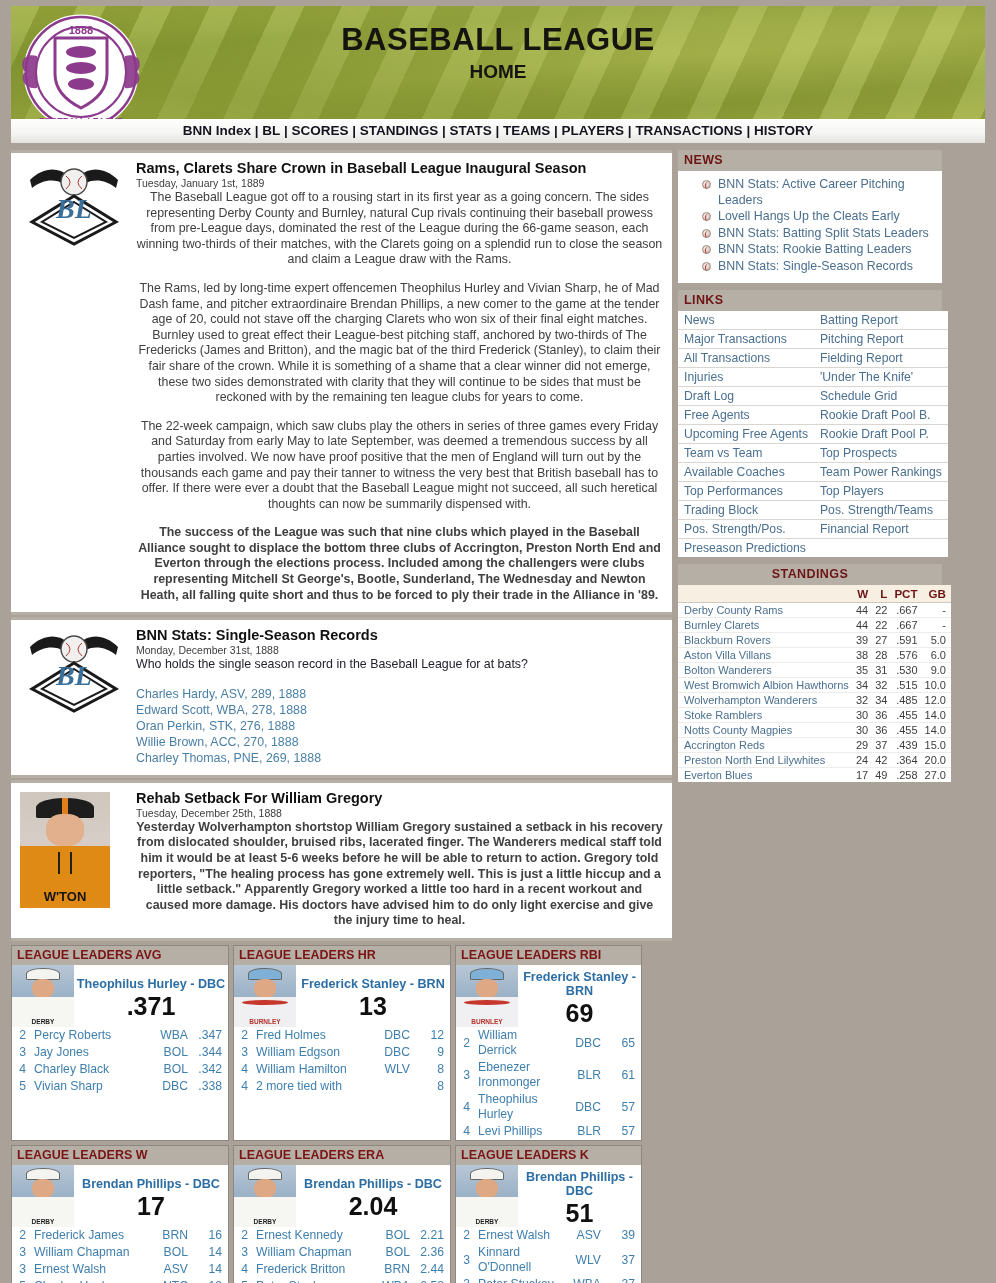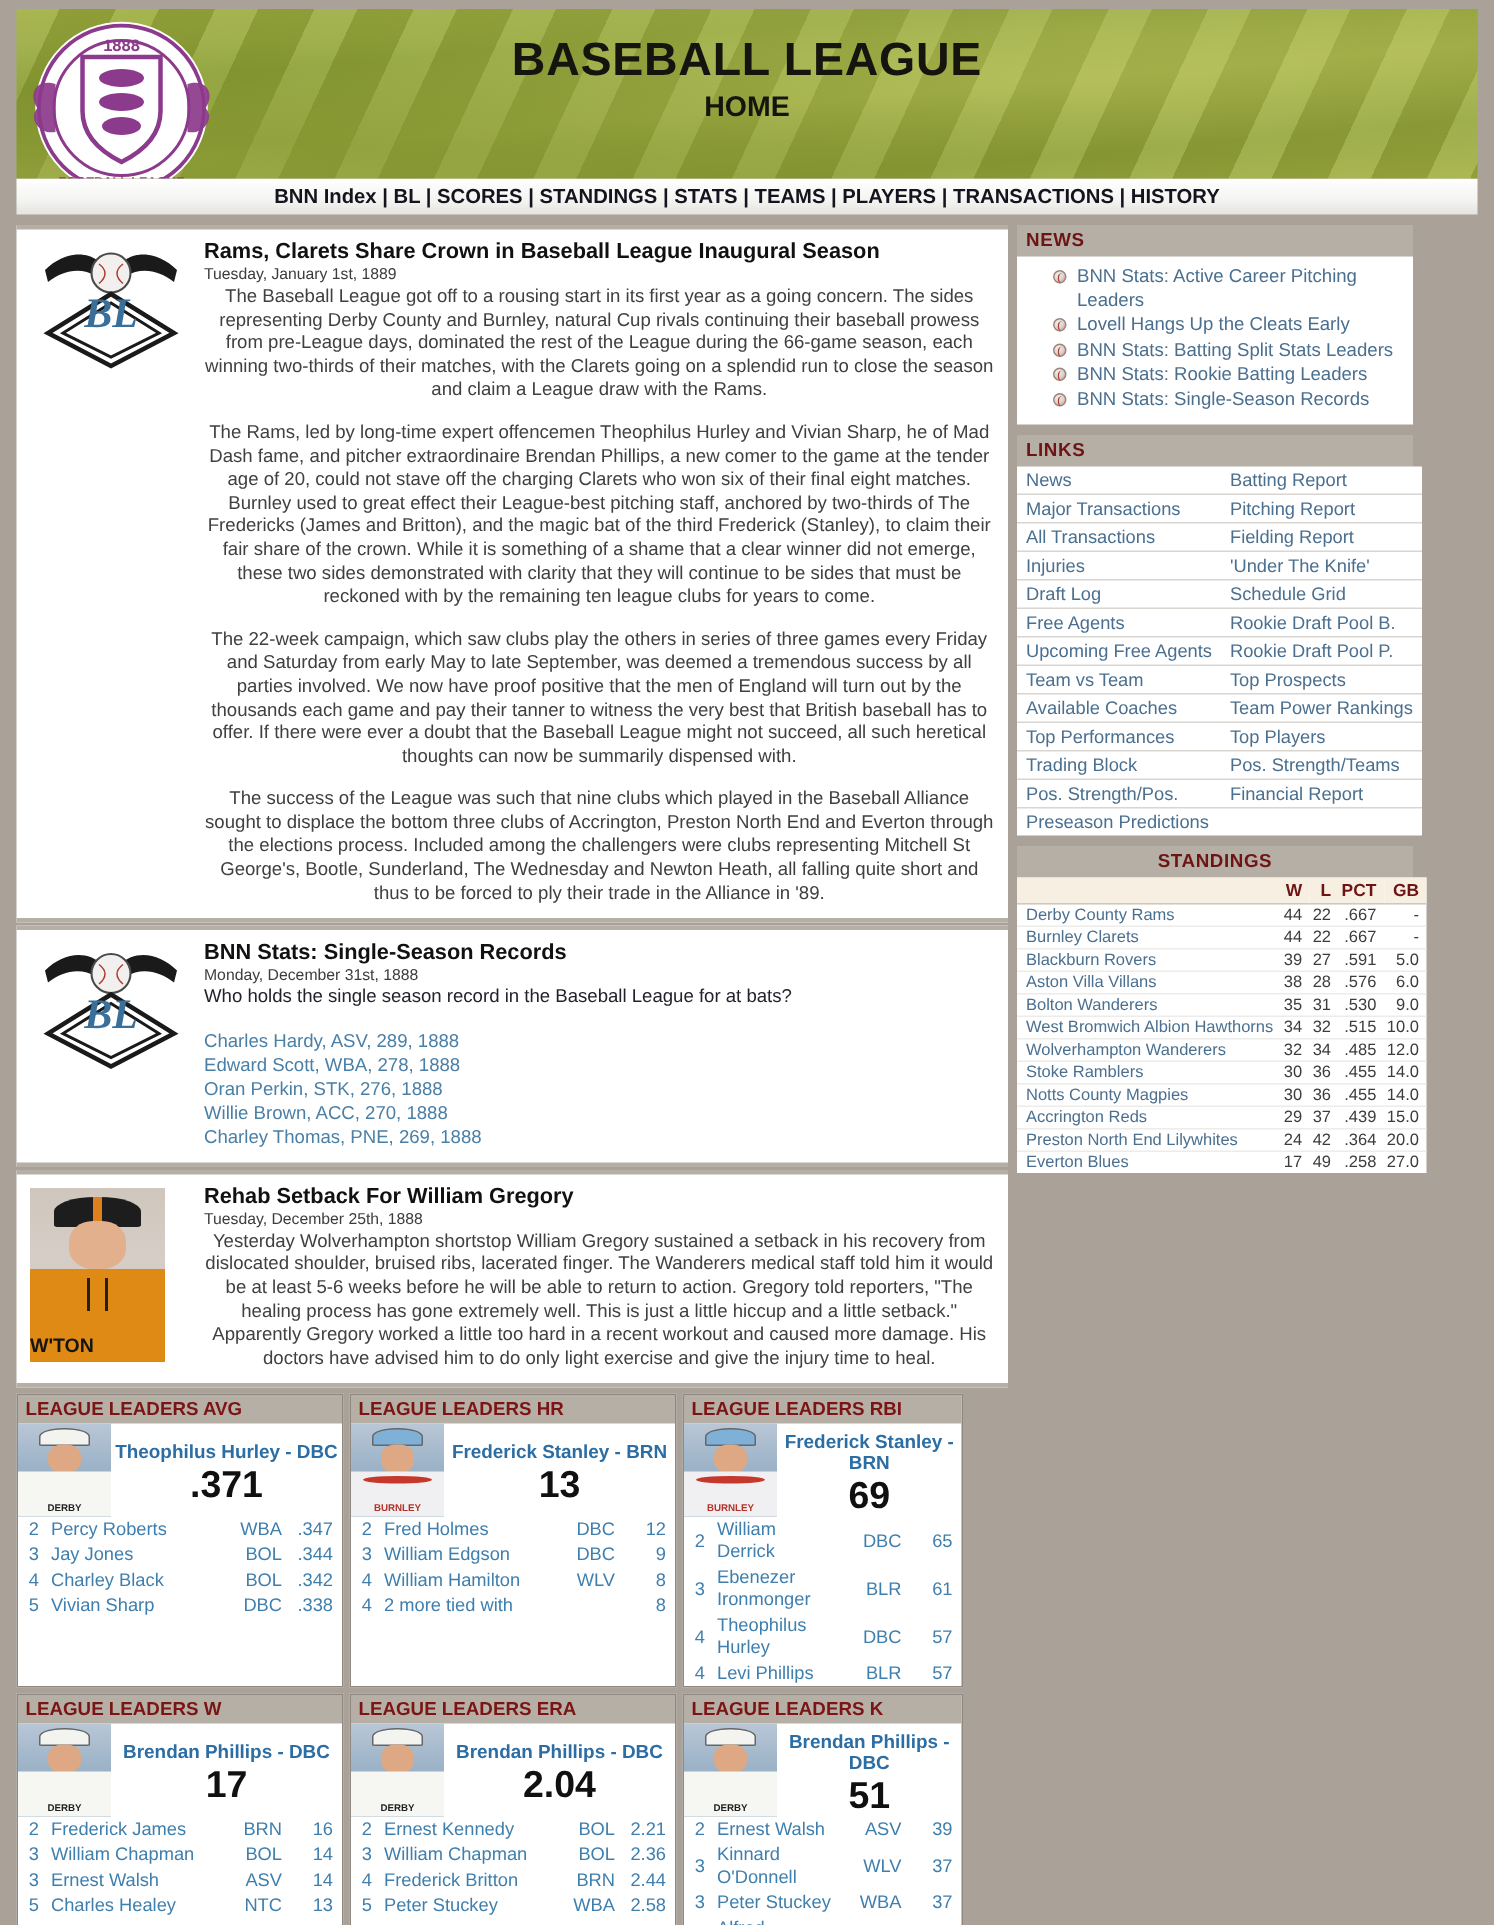--- a/index.html
+++ b/index.html
@@ -115,21 +115,21 @@
     color: #3c3c3c;
     margin-bottom: 1px;
   }
   .art-p {
     font-size: 12.4px;
     line-height: 15.6px;
     color: #404040;
     margin: 0 0 13px 0;
     text-align: center;
   }
-  .art-p:last-child { margin-bottom: 0; }
+  .art-p:last-child { margin-bottom: 0; font-weight: bold; }
   .rec-line { font-size: 12.4px; line-height: 16px; color: #4a7fa6; }
   .q-line { font-size:12.4px; line-height:15.6px; color:#22222c; margin-bottom:13px;}
 
   .player-photo {
     width: 90px; height: 116px;
     background: linear-gradient(#cfc6bd 0%, #d6cec6 40%, #c9c0b6 100%);
     position: relative;
     overflow: hidden;
   }
 
@@ -255,21 +255,21 @@
   .leader-list td {
     font-size: 12.2px;
     color: #3f7fae;
     padding: 1px 2px;
     line-height: 15px;
   }
   .leader-list td.rk { width: 18px; text-align: right; padding-right: 4px; color:#3f7fae; }
   .leader-list td.nm { text-align: left; padding-left: 4px; }
   .leader-list td.tm { text-align: right; width: 46px; }
   .leader-list td.vl { text-align: right; width: 38px; padding-right: 6px; }
-  .jtext { position:absolute; left:0; right:0; bottom:4px; font-size:8px; font-weight:bold; }
+  .jtext { position:absolute; left:0; right:0; bottom:4px; text-align:center; font-size:8px; font-weight:bold; }
 </style>
 </head>
 <body>
 
 <div class="header">
   <div class="crest">
     <svg viewBox="0 0 128 128" width="128" height="128" aria-hidden="true">
       <g fill="none" stroke="#8c3a8c" stroke-width="2">
         <circle cx="64" cy="64" r="56" fill="#ffffff" stroke="#ffffff" stroke-width="3"></circle>
         <circle cx="64" cy="64" r="55" stroke="#8c3a8c" stroke-width="2.5" fill="none"></circle>

